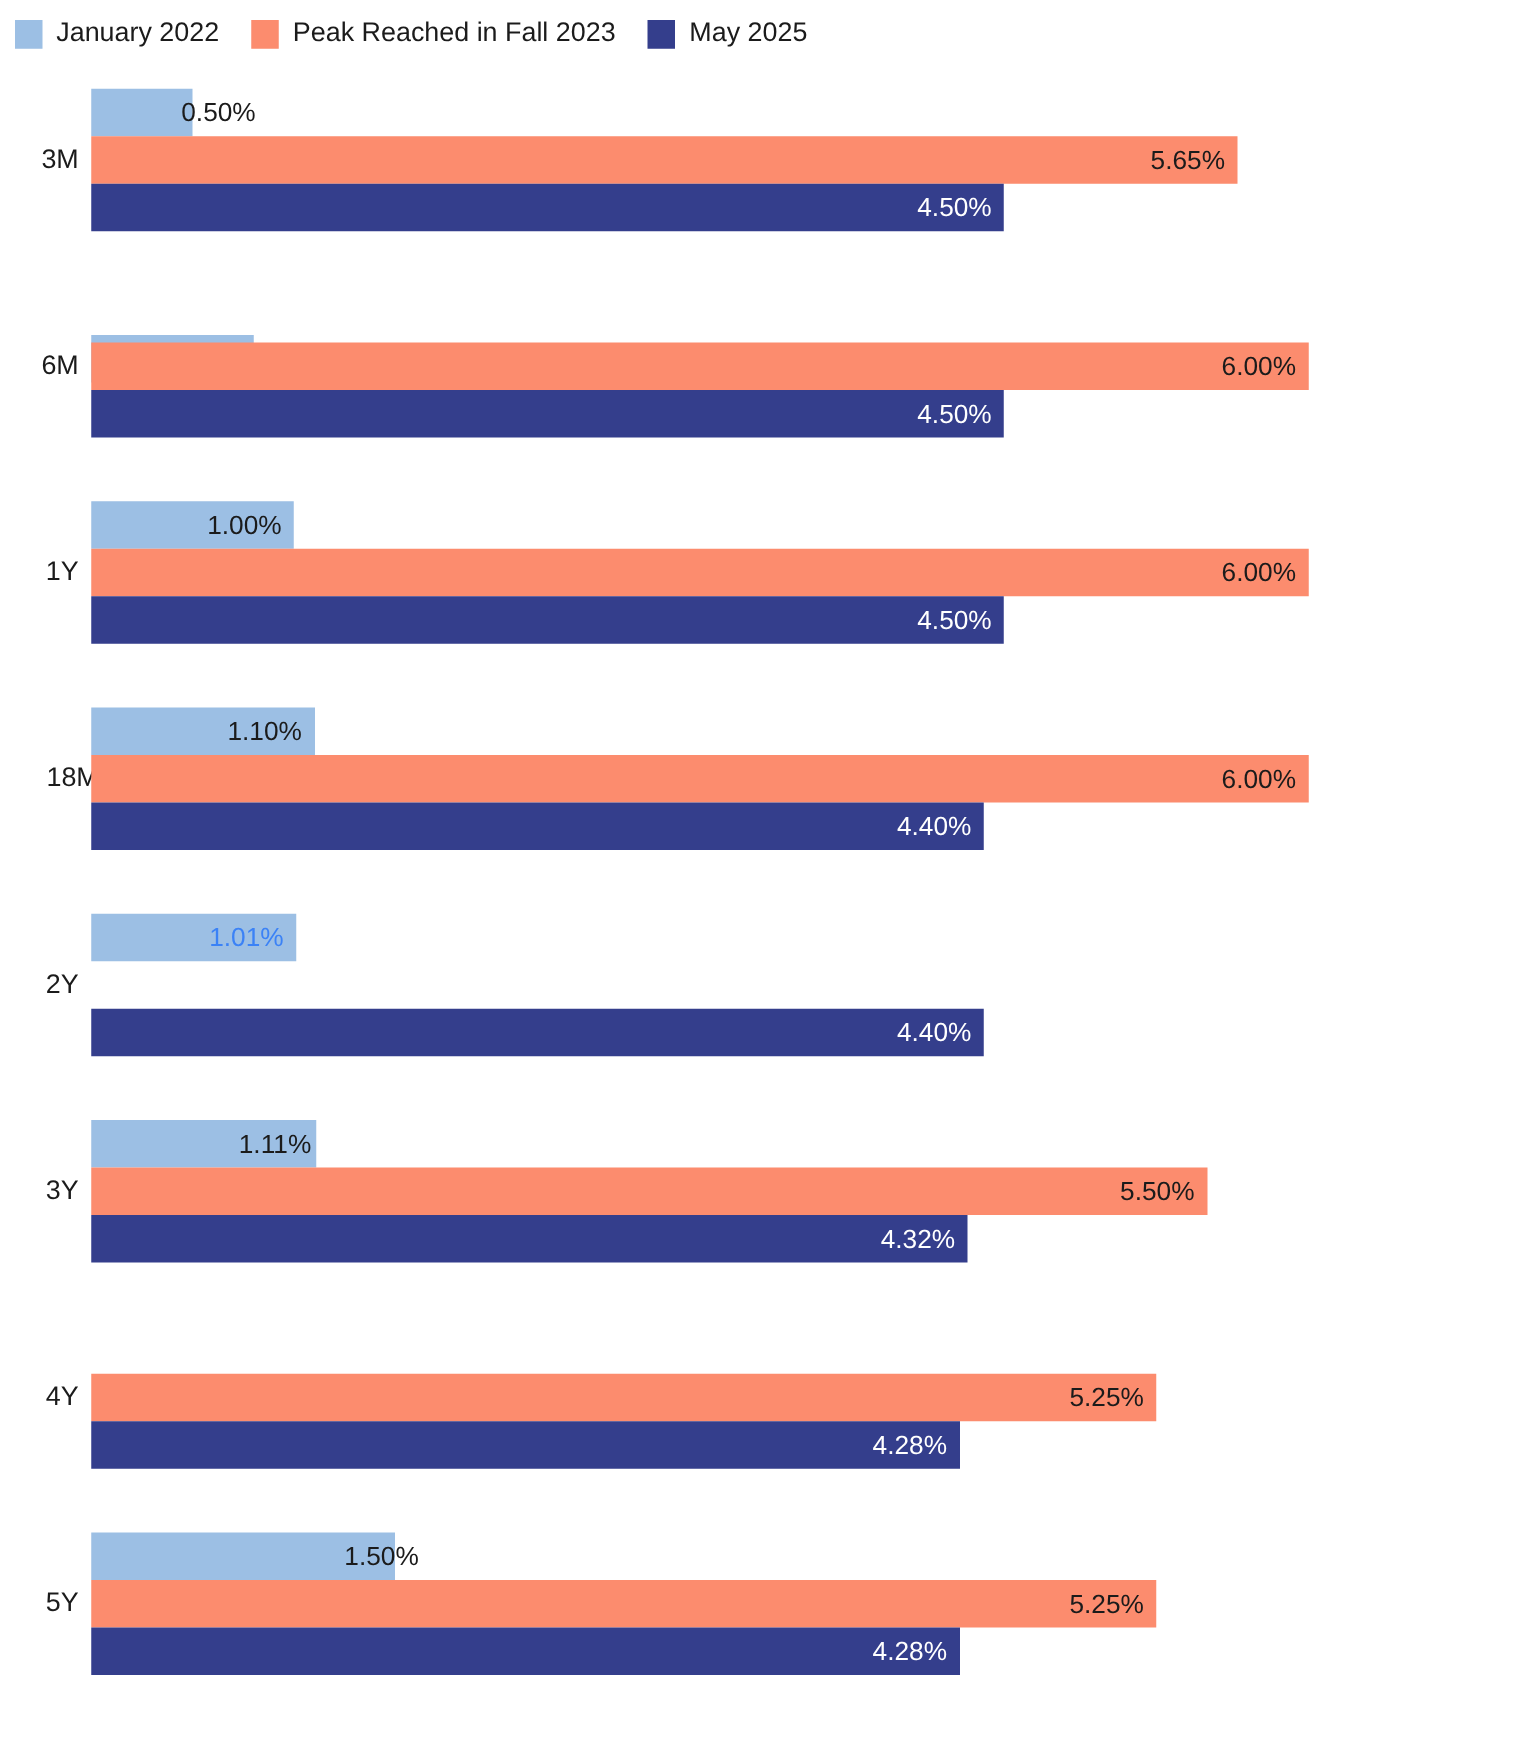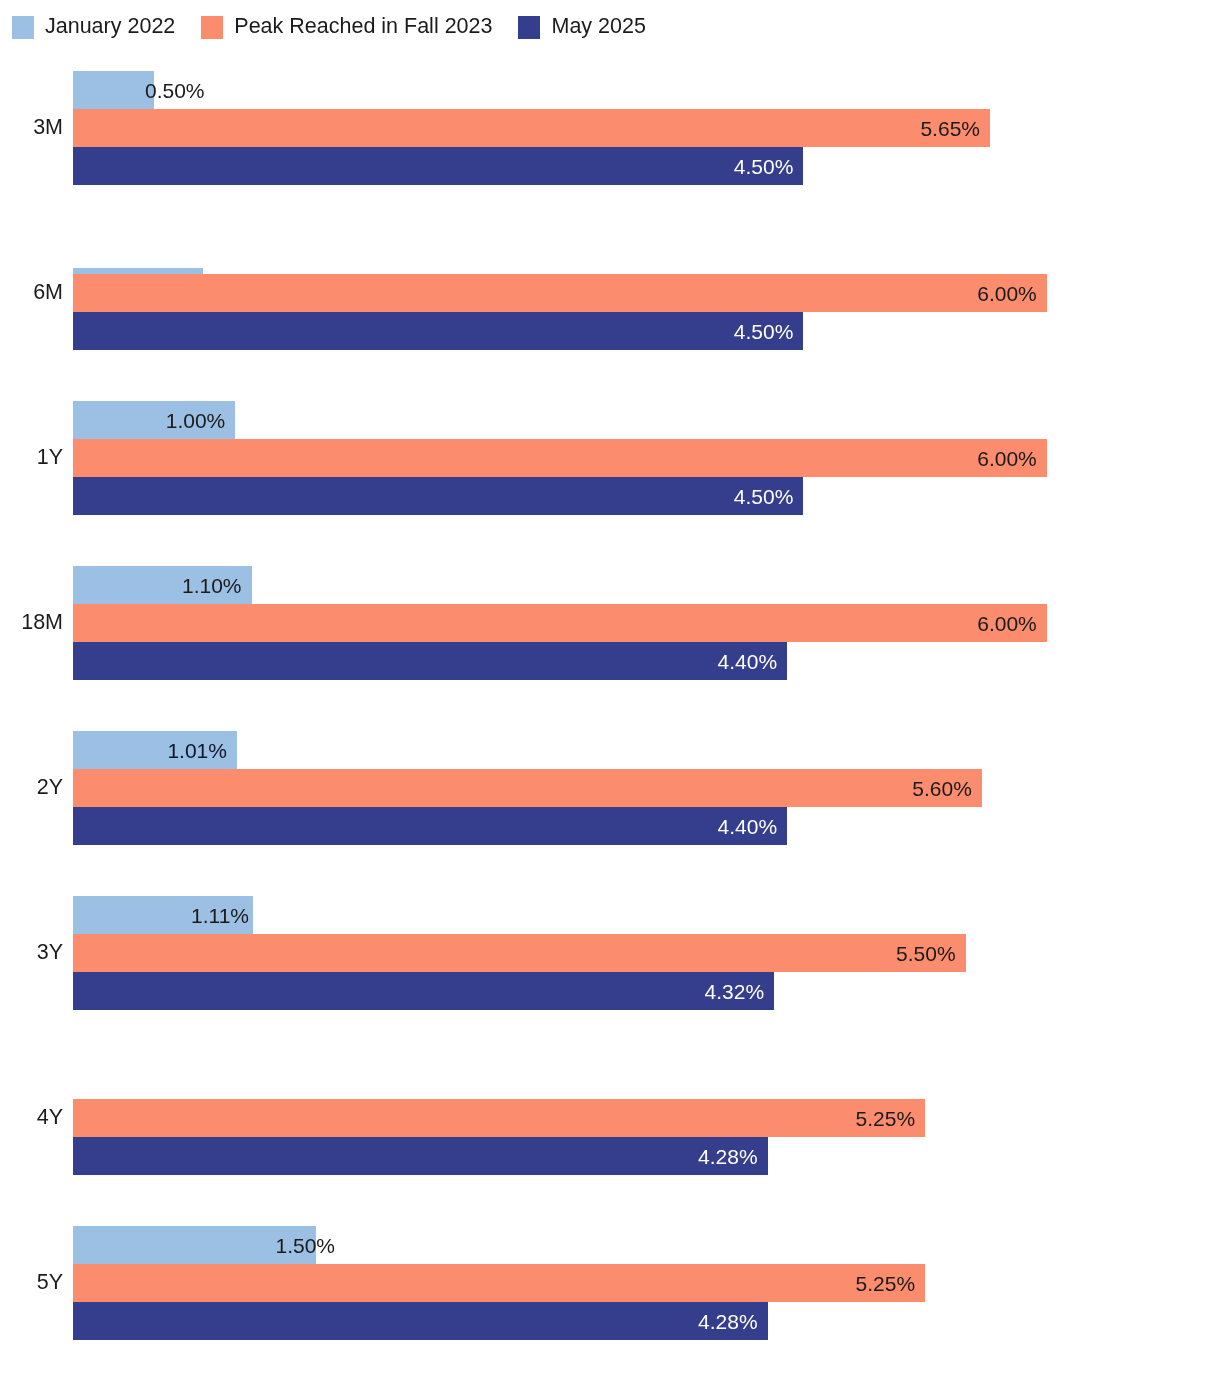--- a/index.html
+++ b/index.html
@@ -161,43 +161,39 @@
         <div class="bar-row" style="top: 38px; width: 973.8px;">
           <div class="bar" title="Peak Reached in Fall 2023 — 1Y: 6.00%" style="width: 973.8px; background: rgb(252, 140, 110);"></div>
           <div class="bar-value inside" style="color: rgb(27, 27, 27);">6.00%</div>
         </div>
         <div class="bar-row" style="top: 76px; width: 730.35px;">
           <div class="bar" title="May 2025 — 1Y: 4.50%" style="width: 730.35px; background: rgb(52, 62, 140);"></div>
           <div class="bar-value inside" style="color: rgb(255, 255, 255);">4.50%</div>
         </div>
       </div>
       <div class="group" style="top: 566px; height: 114px;">
-        <div class="cat-label" style="top: 46px;">18M</div>
+        <div class="cat-label" style="top: 46px; padding-left: 16px;">18M</div>
         <div class="bar-row" style="top: 0px; width: 178.53px;">
           <div class="bar" title="January 2022 — 18M: 1.10%" style="width: 178.53px; background: rgb(156, 191, 228);"></div>
           <div class="bar-value inside" style="color: rgb(27, 27, 27);">1.10%</div>
         </div>
         <div class="bar-row" style="top: 38px; width: 973.8px;">
           <div class="bar" title="Peak Reached in Fall 2023 — 18M: 6.00%" style="width: 973.8px; background: rgb(252, 140, 110);"></div>
           <div class="bar-value inside" style="color: rgb(27, 27, 27);">6.00%</div>
         </div>
         <div class="bar-row" style="top: 76px; width: 714.12px;">
           <div class="bar" title="May 2025 — 18M: 4.40%" style="width: 714.12px; background: rgb(52, 62, 140);"></div>
           <div class="bar-value inside" style="color: rgb(255, 255, 255);">4.40%</div>
         </div>
       </div>
       <div class="group" style="top: 731px; height: 114px;">
         <div class="cat-label" style="top: 46px;">2Y</div>
         <div class="bar-row" style="top: 0px; width: 163.923px;">
           <div class="bar" title="January 2022 — 2Y: 1.01%" style="width: 163.923px; background: rgb(156, 191, 228);"></div>
-          <div class="bar-value inside" style="color: #0f172a;">1.01%</div>
-        </div>
-        <div class="bar-row" style="top: 38px; width: 908.88px;">
-          <div class="bar" title="Peak Reached in Fall 2023 — 2Y: 5.60%" style="width: 908.88px; background: rgb(252, 140, 110);"></div>
-          <div class="bar-value inside" style="color: rgb(27, 27, 27);">5.60%</div>
+          <div class="bar-value inside" style="color: #3b82f6;">1.01%</div>
         </div>
         <div class="bar-row" style="top: 76px; width: 714.12px;">
           <div class="bar" title="May 2025 — 2Y: 4.40%" style="width: 714.12px; background: rgb(52, 62, 140);"></div>
           <div class="bar-value inside" style="color: rgb(255, 255, 255);">4.40%</div>
         </div>
       </div>
       <div class="group" style="top: 896px; height: 114px;">
         <div class="cat-label" style="top: 46px;">3Y</div>
         <div class="bar-row" style="top: 0px; width: 186px;">
           <div class="bar" title="January 2022 — 3Y: 1.11%" style="width: 180.153px; background: rgb(156, 191, 228);"></div>

